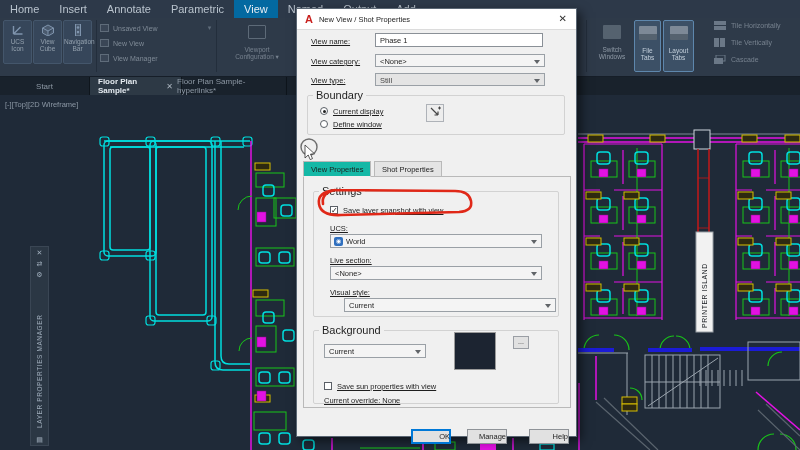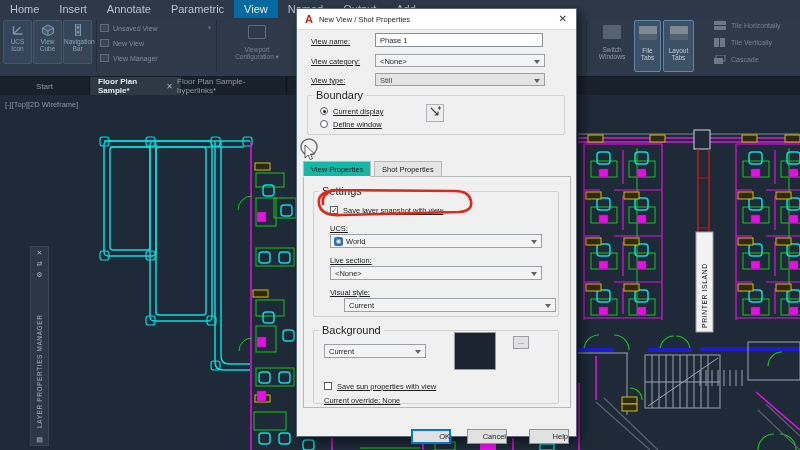--- a/index.html
+++ b/index.html
@@ -455,21 +455,21 @@
       <div class="combo" style="left:10px; top:8px; width:102px; height:14px">
         <span>Current</span><span class="carrow"></span></div>
       <span class="chk" style="left:10px; top:46px"></span>
       <span class="lbl" style="left:23px; top:46px">Save sun properties with view</span>
       <span class="lbl" style="left:10px; top:60px">Current override: None</span>
     </fieldset>
     <div id="bg-preview"></div>
     <div id="dots-btn">...</div>
 
     <div class="dbtn focus" style="left:114px">OK</div>
-    <div class="dbtn" style="left:170px">Cancel</div>
+    <div class="dbtn" style="left:170px">Manage</div>
     <div class="dbtn" style="left:232px">Help</div>
 
     <svg class="overlay" width="281" height="429" viewBox="0 0 281 429">
       <path d="M38,181 q-18,2 -16,14 q2,12 22,11 l118,-3 q14,-1 12,-11 q-2,-10 -16,-10 l-120,-1 q-14,3 -12,14" fill="none" stroke="#E02818" stroke-width="2.6" stroke-linecap="round"></path>
     </svg>
 
     <svg class="overlay" width="281" height="429" viewBox="0 0 281 429">
       <circle cx="12" cy="138" r="8" fill="none" stroke="#6e6e6e" stroke-width="1.4"></circle>
       <path d="M8,136 l0,13 3.2,-3 2,4.6 2.3,-1 -2,-4.5 4,-0.3 z" fill="#fff" stroke="#333" stroke-width="0.8"></path>
     </svg>

